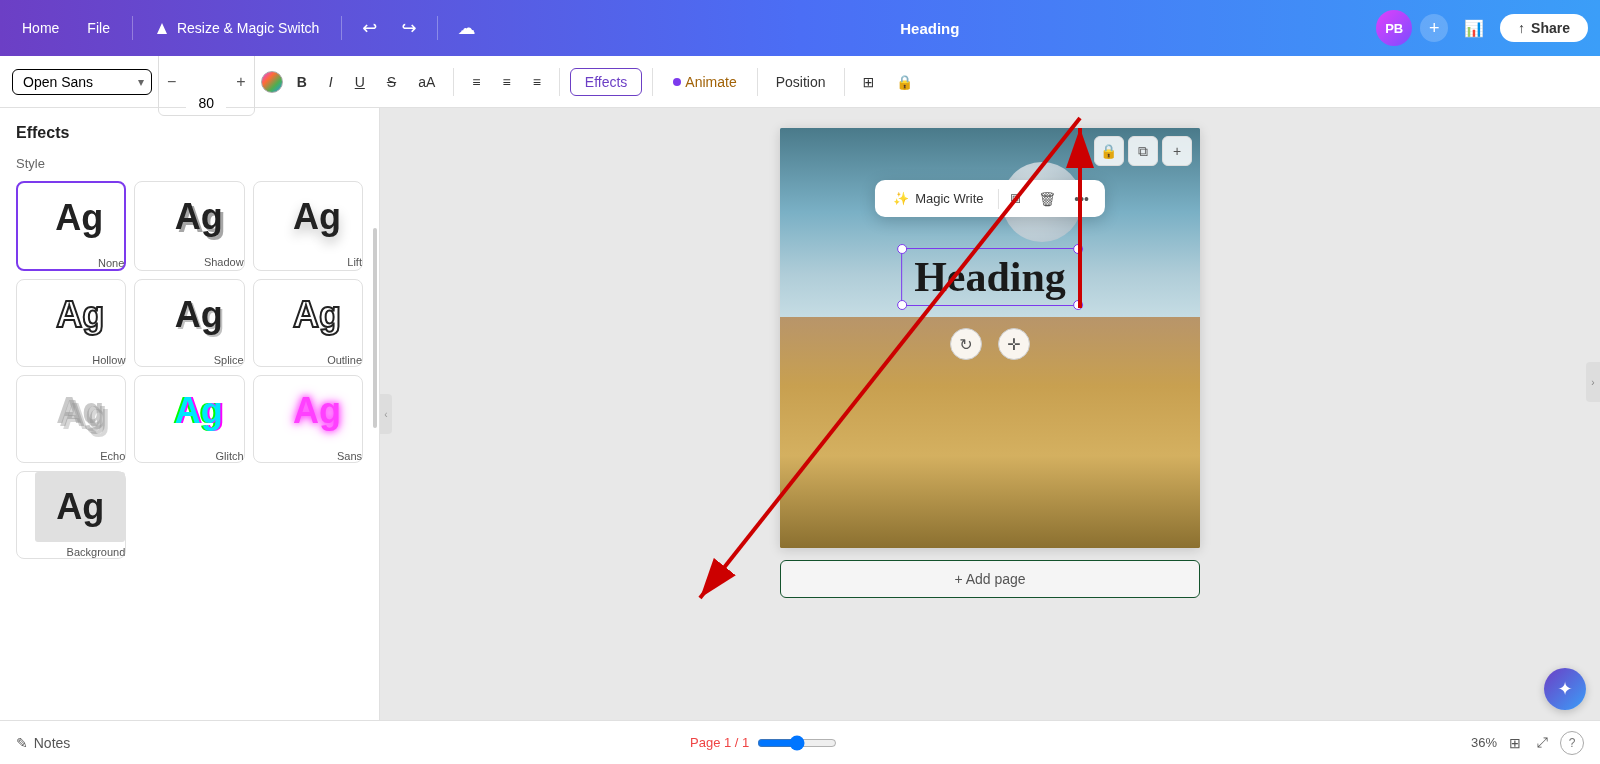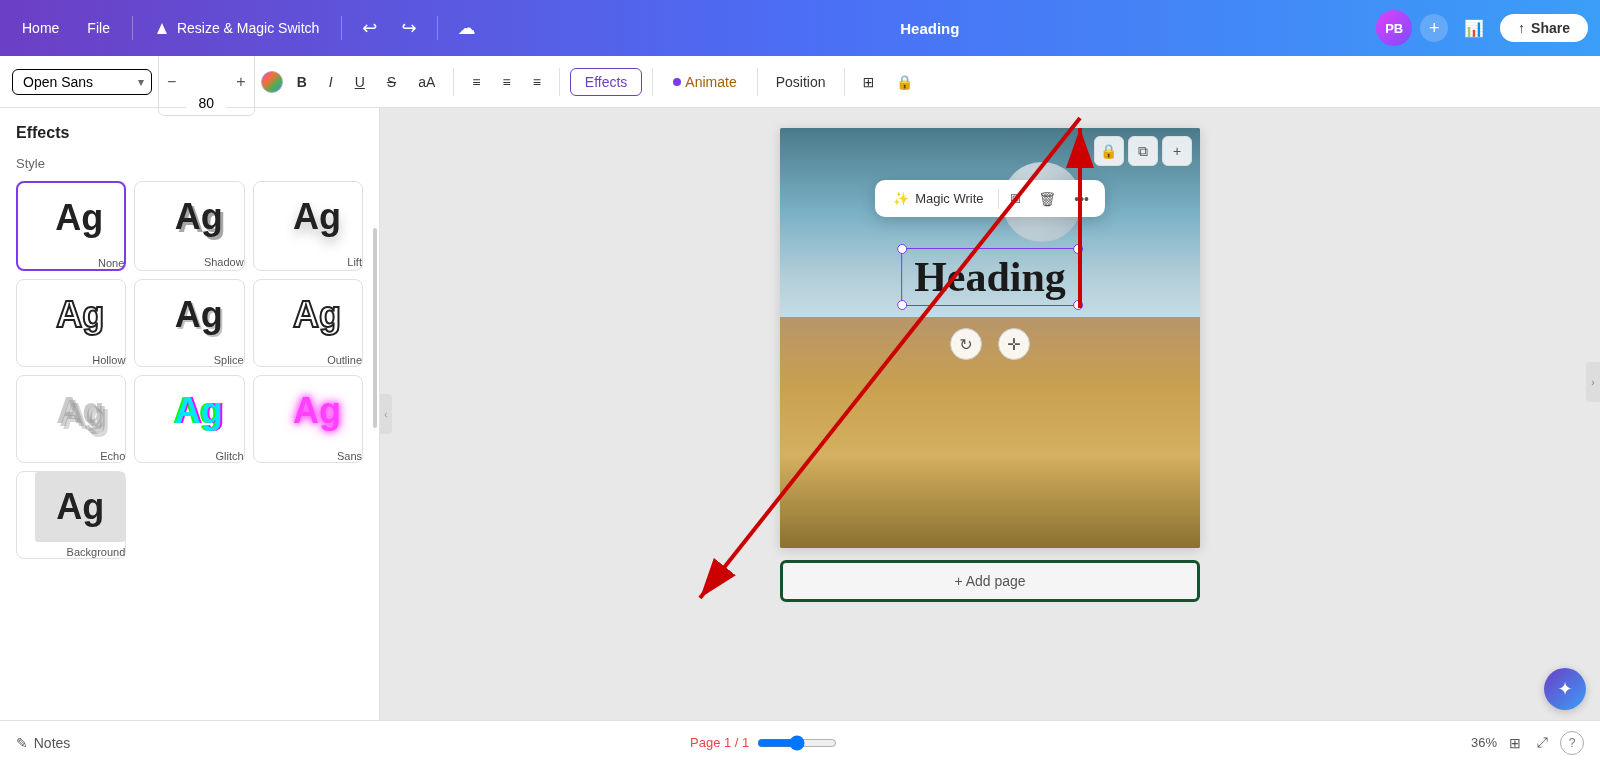--- a/index.html
+++ b/index.html
@@ -348,21 +348,21 @@
       width: 30px; height: 30px;
       display: flex; align-items: center; justify-content: center;
       cursor: pointer; font-size: 14px; color: #555;
     }
 
     
     .add-page-btn {
       width: 420px;
       margin-top: 12px;
       background: #f5f5f5;
-      border: 3px solid #14532d;
+      border: 1px solid #14532d;
       border-radius: 6px;
       padding: 10px;
       text-align: center;
       cursor: pointer;
       font-size: 14px;
       color: #555;
     }
 
     
     .annotation-svg {

